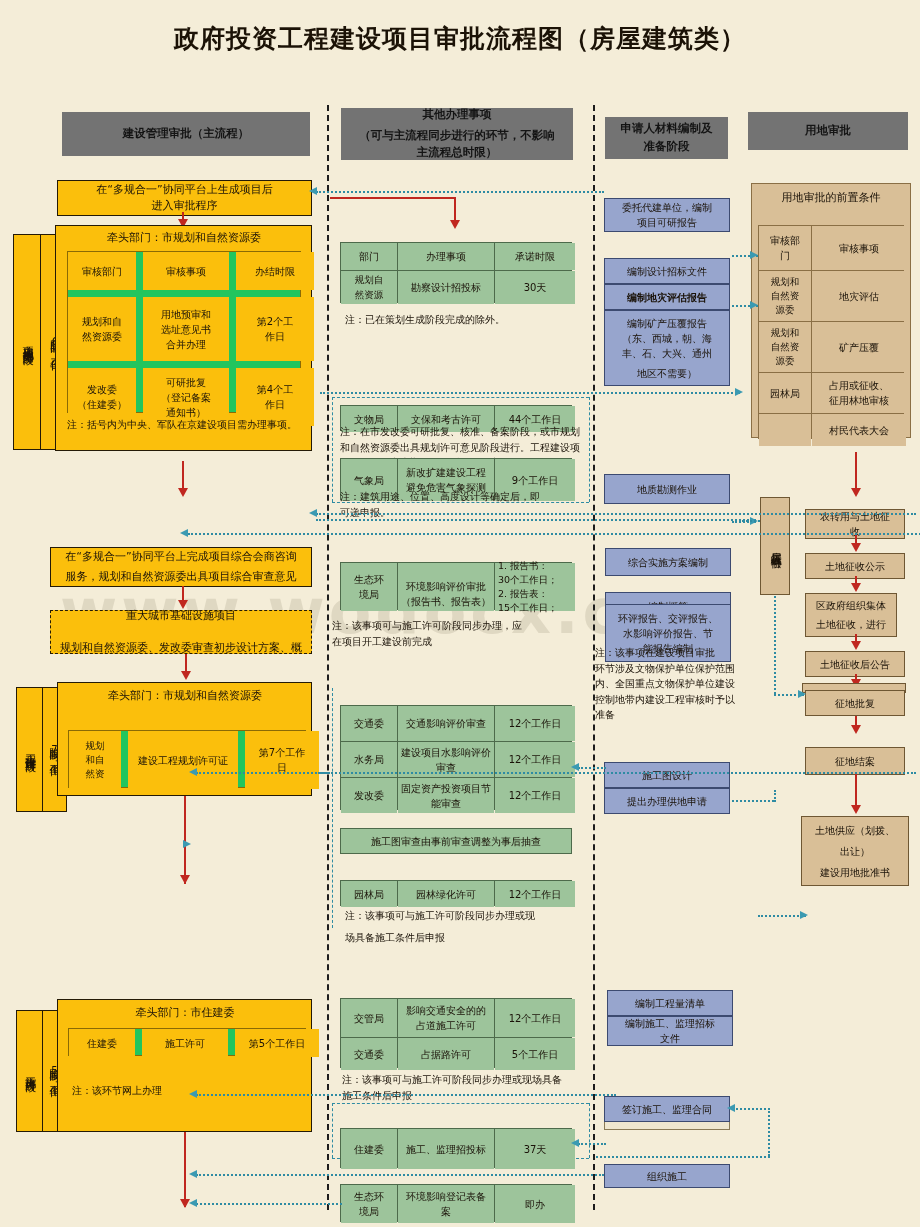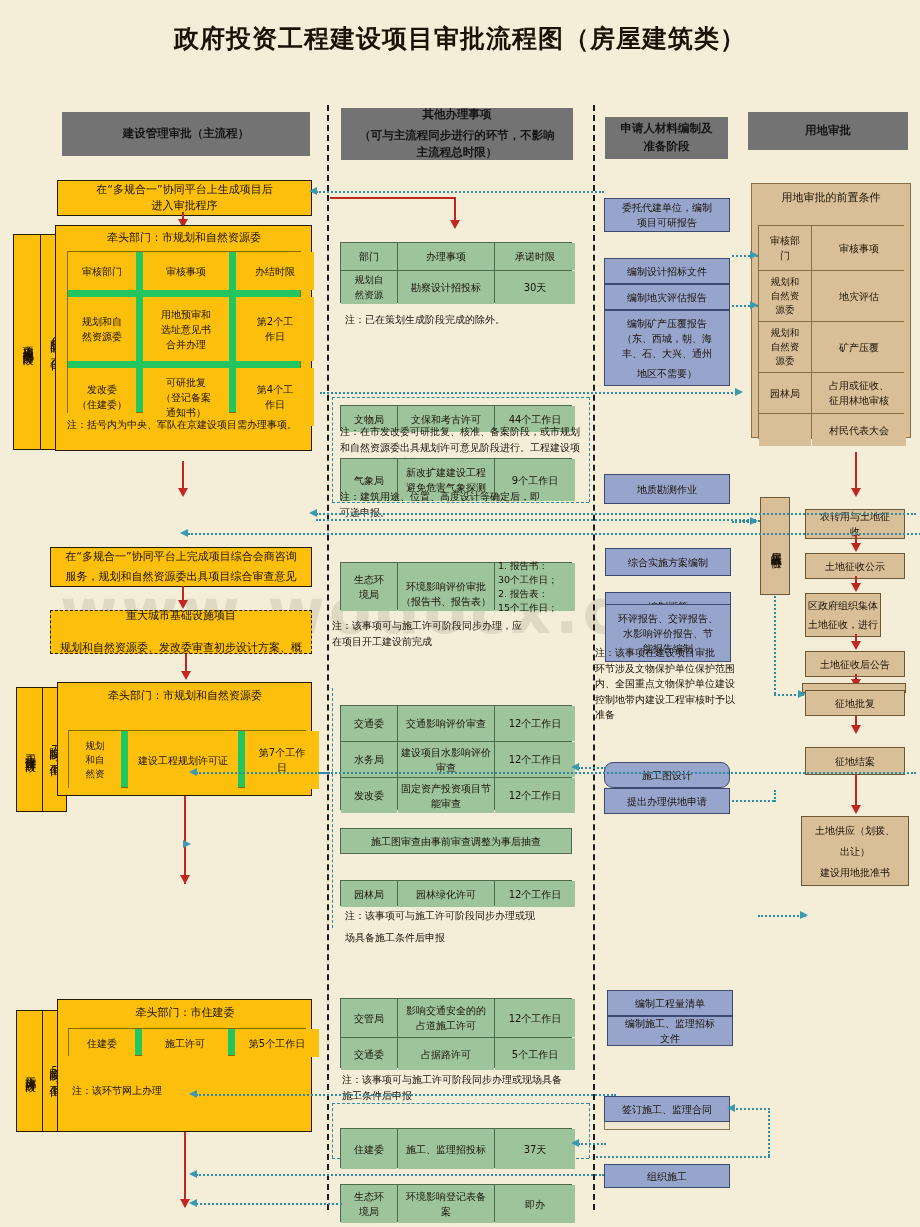--- a/index.html
+++ b/index.html
@@ -368,21 +368,21 @@
   </div>
 
   <div class="abs bl ctr t10" style="left:604px;top:198px;width:126px;height:34px;flex-direction:column;">
     <span>委托代建单位，编制</span>
     <span>项目可研报告</span>
   </div>
 
   <div class="abs bl ctr t10" style="left:604px;top:258px;width:126px;height:26px;">
     <span>编制设计招标文件</span>
   </div>
-  <div class="abs bl ctr t10" style="left:604px;top:284px;width:126px;height:26px;">
+  <div class="abs bl ctr t10" style="left:604px;top:284px;width:126px;height:26px;font-weight:bold;">
     <span>编制地灾评估报告</span>
   </div>
   <div class="abs bl ctr t10" style="left:604px;top:310px;width:126px;height:76px;flex-direction:column;">
     <span>编制矿产压覆报告</span>
     <span>（东、西城，朝、海</span>
     <span>丰、石、大兴、通州</span>
     <span style="margin-top:5px;">地区不需要）</span>
   </div>
 
   <div class="abs bl ctr t10" style="left:604px;top:474px;width:126px;height:30px;">
@@ -401,21 +401,21 @@
     <span>能报告编制</span>
   </div>
   <div class="abs note t9" style="left:595px;top:645px;width:148px;">
     <div>注：该事项在建设项目审批</div>
     <div>环节涉及文物保护单位保护范围</div>
     <div>内、全国重点文物保护单位建设</div>
     <div>控制地带内建设工程审核时予以</div>
     <div>准备</div>
   </div>
 
-  <div class="abs bl ctr t10" style="left:604px;top:762px;width:126px;height:26px;border-radius:9px;">
+  <div class="abs bl ctr t10" style="left:604px;top:762px;width:126px;height:26px;">
     <span>施工图设计</span>
   </div>
   <div class="abs bl ctr t10" style="left:604px;top:788px;width:126px;height:26px;">
     <span>提出办理供地申请</span>
   </div>
 
   <div class="abs bl ctr t10" style="left:607px;top:990px;width:126px;height:26px;">
     <span>编制工程量清单</span>
   </div>
   <div class="abs bl ctr t10" style="left:607px;top:1016px;width:126px;height:30px;flex-direction:column;">
@@ -477,21 +477,21 @@
   </div>
   <div class="vred" style="left:855px;top:534px;height:14px;"></div>
   <div class="arrow-d" style="left:851px;top:543px;"></div>
 
   <div class="abs tn ctr t10" style="left:805px;top:553px;width:100px;height:26px;">
     <span>土地征收公示</span>
   </div>
   <div class="vred" style="left:855px;top:576px;height:12px;"></div>
   <div class="arrow-d" style="left:851px;top:583px;"></div>
 
-  <div class="abs tn ctr t10" style="left:805px;top:593px;width:76px;height:44px;flex-direction:column;">
+  <div class="abs tn ctr t10" style="left:805px;top:593px;width:92px;height:44px;flex-direction:column;">
     <span>区政府组织集体</span>
     <span style="margin-top:4px;">土地征收，进行</span>
   </div>
   <div class="vred" style="left:855px;top:634px;height:12px;"></div>
   <div class="arrow-d" style="left:851px;top:641px;"></div>
 
   <div class="abs tn ctr t10" style="left:805px;top:651px;width:100px;height:26px;">
     <span>土地征收后公告</span>
   </div>
   <div class="vred" style="left:855px;top:674px;height:10px;"></div>

